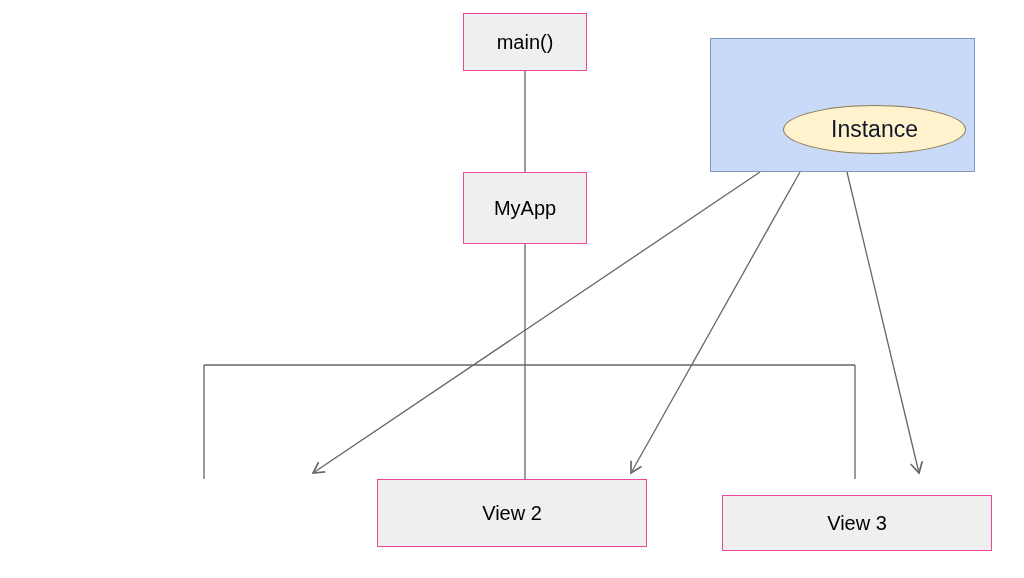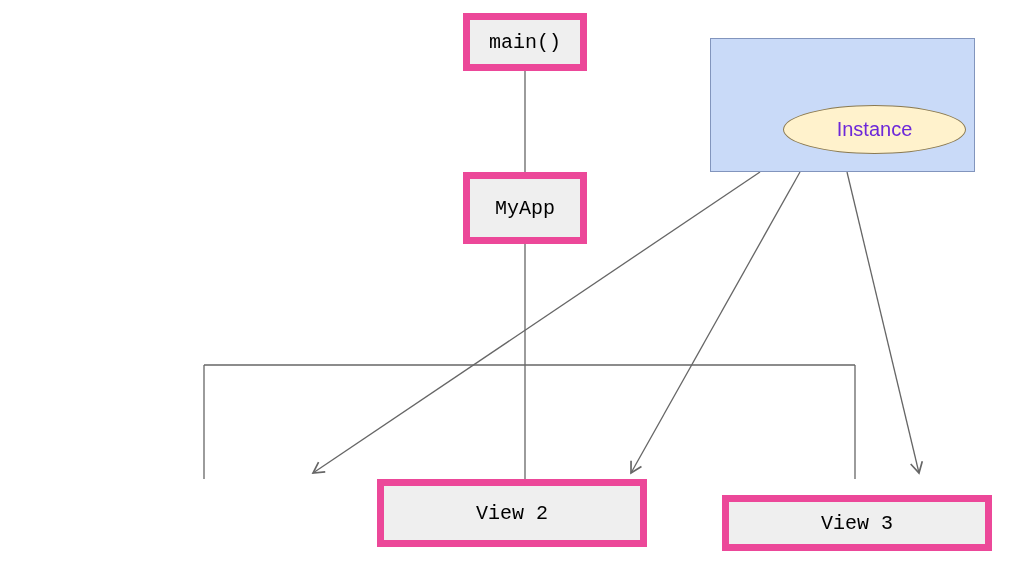--- a/index.html
+++ b/index.html
@@ -28,22 +28,21 @@
     z-index: 2;
     display: flex;
     align-items: center;
     justify-content: center;
     box-sizing: border-box;
     font-size: 20px;
     color: #000000;
   }
   .box {
     background: #efefef;
-    border: 7px solid #ec4899;
-    font-family: Liberation Mono, monospace;
+    border: 1px solid #ec4899;
   }
   .node-main   { left: 463px; top: 13px;  width: 124px; height: 58px; }
   .node-myapp  { left: 463px; top: 172px; width: 124px; height: 72px; }
   .node-view1  { left: 72px;  top: 479px; width: 265px; height: 56px; }
   .node-view2  { left: 377px; top: 479px; width: 270px; height: 68px; justify-content: center; }
   .node-view3  { left: 722px; top: 479px; width: 270px; height: 56px; margin-top: 16px; }
   .node-provider {
     left: 710px; top: 38px; width: 265px; height: 134px;
     background: #c9daf8;
     border: 1px solid #8295bd;
@@ -61,22 +60,22 @@
     left: 72px;  
     top: 66px;
     width: 181px;
     height: 47px;
     background: #fff2cc;
     border: 1.5px solid #8a7a52;
     border-radius: 50%;
     display: flex;
     align-items: center;
     justify-content: center;
-    font-size: 20px;
-    color: #6d28d9;
+    font-size: 23px;
+    color: #0f172a;
   }
 </style>
 </head>
 <body>
 
 <div class="canvas">
 
   <svg class="connectors" viewBox="0 0 1024 578" xmlns="http://www.w3.org/2000/svg">
     <defs>
       <marker id="arrowhead" viewBox="0 0 12 12" refX="10" refY="6" markerWidth="11" markerHeight="11" orient="auto-start-reverse">

